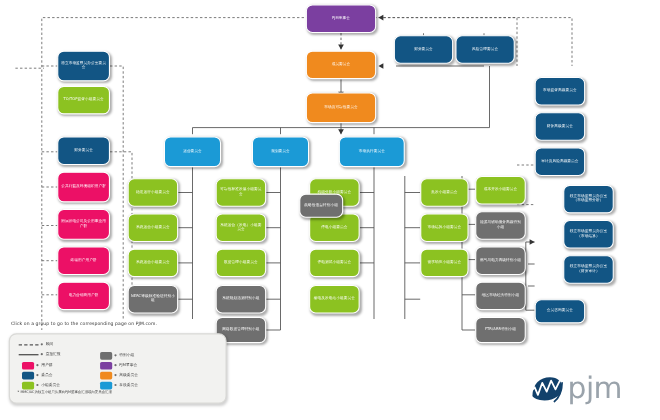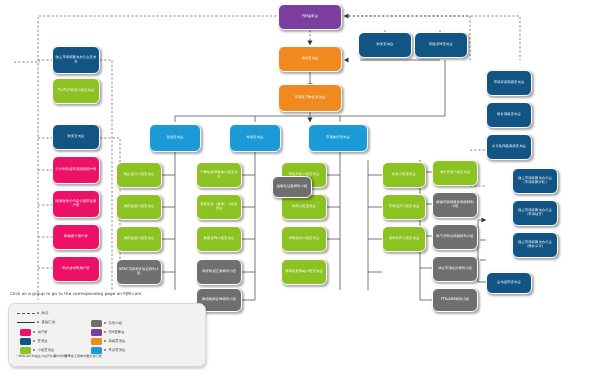--- a/index.html
+++ b/index.html
@@ -226,14 +226,22 @@
       <span class="sw" style="background:#1b9ad6;"></span>
       <span class="lg-bullet"></span>
       <span>常设委员会</span>
     </div>
 
     <div class="lg-foot">
       <span>* MMC/AC为独立小组只从属向PJM董事会汇报或向委员会汇报</span>
     </div>
   </div>
 
+  <div class="logo">
+    <svg width="34" height="30" viewBox="0 0 34 30">
+      <path d="M4,20 C4,9 11,3 20,3 C27,3 31,7 31,12 C31,19 24,24 15,24 C9,24 5,22 4,20 Z" fill="#12416b"></path>
+      <path d="M2,17 L6,12 L9,19 L13,8 L17,16 L21,6 L25,14 L31,2" stroke="#ffffff" stroke-width="1.6" fill="none" stroke-linejoin="round" stroke-linecap="round"></path>
+      <path d="M24,25 C28,22 31,15 31,8" stroke="#12416b" stroke-width="1.6" fill="none" stroke-linecap="round"></path>
+    </svg>
+    <div class="logo-text">pjm</div>
+  </div>
 
 </div>
 
 </body></html>

